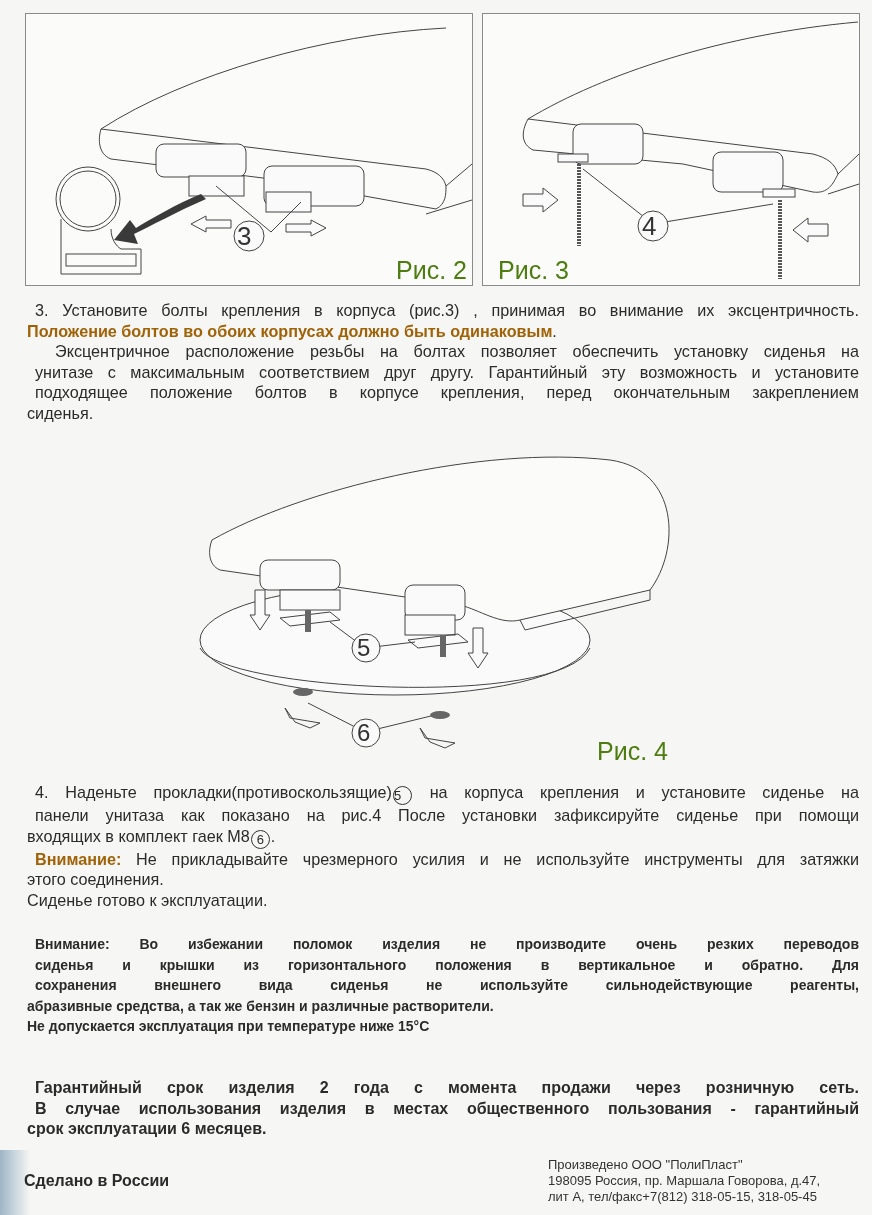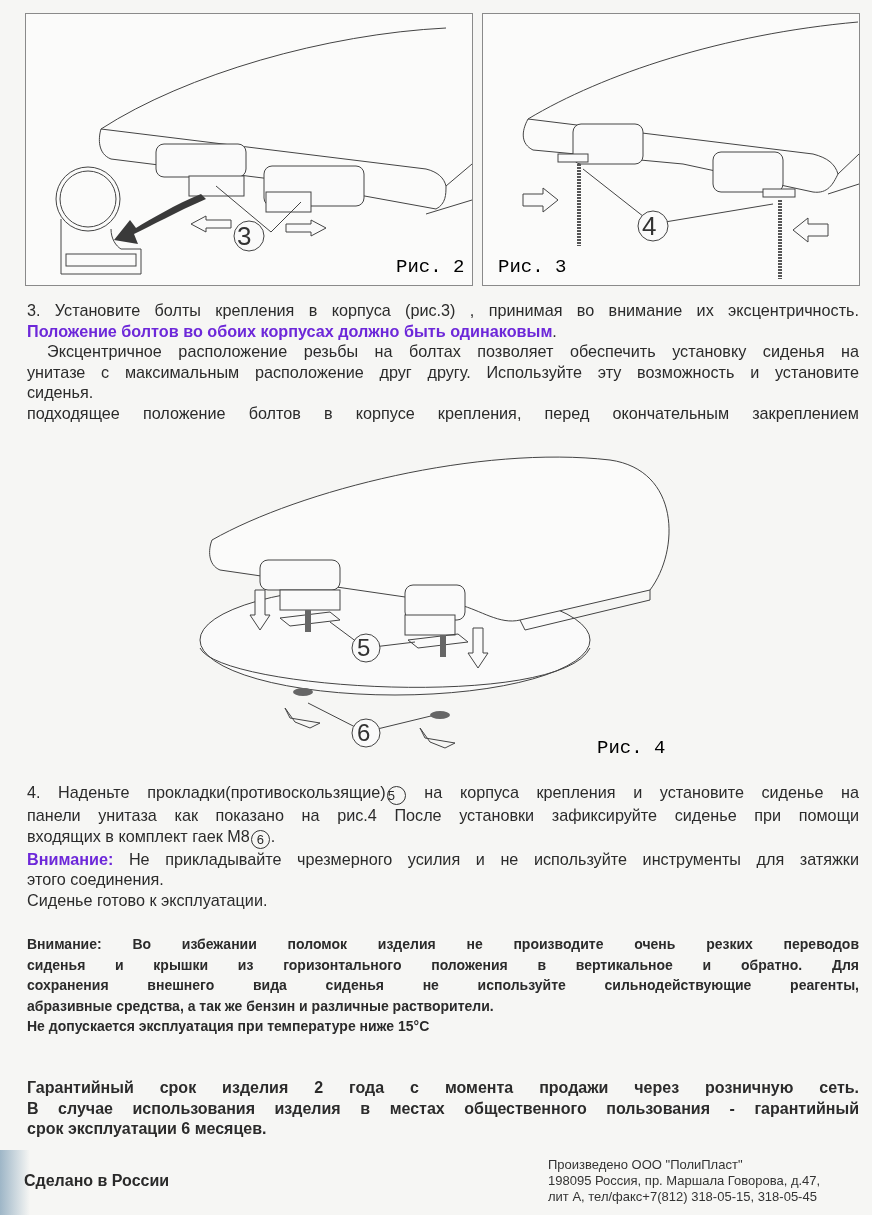--- a/index.html
+++ b/index.html
@@ -3,25 +3,25 @@
 <meta charset="utf-8">
 <style>
   html, body { margin:0; padding:0; }
   body {
     width:872px; height:1215px; position:relative; overflow:hidden;
     background:#f6f6f4;
     font-family:"Liberation Sans", sans-serif;
     color:#2a2a2a;
   }
   .fig-box { position:absolute; border:1px solid #8a8a8a; background:#fbfbfa; overflow:hidden; }
-  .fig-label { position:absolute; font-size:19px; color:#000000; font-family:Liberation Mono, monospace; }
+  .fig-label { position:absolute; font-size:25px; color:#4d7c0f; font-family:Liberation Sans, sans-serif; }
   .para { position:absolute; left:27px; width:832px; font-size:16.2px; line-height:20.5px; text-align:justify; color:#2b2b2b; }
   .para .line { display:block; white-space:nowrap; }
-  .justify-line { display:block; text-align:justify; text-align-last:justify; white-space:normal; }
-  b { font-weight:bold; color:#6d28d9; }
+  .justify-line { display:block; text-align:justify; text-align-last:justify; white-space:normal;margin-left:8px; }
+  b { font-weight:bold; color:#a16207; }
   .warn { font-weight:bold; }
   .circ { display:inline-block; width:17px; height:17px; border:1px solid #333; border-radius:50%; text-align:center; line-height:17px; font-size:13px; margin:0 1px; vertical-align:-2px; }
   svg { position:absolute; left:0; top:0; }
   .callout { font-family:"Liberation Sans", sans-serif; }
   .left-shadow { position:absolute; left:0; top:1150px; width:30px; height:65px; background:linear-gradient(90deg,#9eb6c7 0%, rgba(246,246,244,0) 100%); }
 </style>
 </head>
 <body>
 
 <div class="fig-box" style="left:25px; top:13px; width:446px; height:271px;">
@@ -81,23 +81,23 @@
     </g>
   </svg>
   <div class="callout" style="position:absolute; left:159px; top:197px; font-size:26px; color:#333;">4</div>
   <div class="fig-label" style="left:15px; top:242px;">Рис. 3</div>
 </div>
 
 <div class="para" style="top:300px;">
   <span class="line justify-line">3. Установите болты крепления в корпуса (рис.3) , принимая во внимание их эксцентричность.</span>
   <span class="line"><b>Положение болтов во обоих корпусах должно быть одинаковым</b><span>.</span></span>
   <span class="line justify-line" style="padding-left:20px;">Эксцентричное расположение резьбы на болтах позволяет обеспечить установку сиденья на</span>
-  <span class="line justify-line">унитазе с максимальным расположение друг другу. Используйте эту возможность и установите</span>
+  <span class="line justify-line">унитазе с максимальным соответствием друг другу. Гарантийный эту возможность и установите</span>
+  <span class="line justify-line">подходящее положение болтов в корпусе крепления, перед окончательным закреплением</span>
   <span class="line">сиденья.</span>
-  <span class="line justify-line">подходящее положение болтов в корпусе крепления, перед окончательным закреплением</span>
 </div>
 
 <div style="position:absolute; left:180px; top:440px; width:520px; height:330px;">
   <svg width="520" height="330">
     <g fill="none" stroke="#444" stroke-width="1">
       <ellipse cx="215" cy="200" rx="195" ry="55" fill="#fafafa"></ellipse>
       <path d="M20 208 C40 250 380 270 410 208"></path>
       <path d="M32 100 C120 50 300 5 430 20 C500 30 500 110 470 150 L340 180 C320 185 300 170 280 165 L40 130 C28 125 28 110 32 100 Z" fill="#fbfbfa"></path>
       <path d="M340 180 L345 190 L470 160 L470 150"></path>
       <rect x="80" y="120" width="80" height="30" rx="8" fill="#fafafa"></rect>

